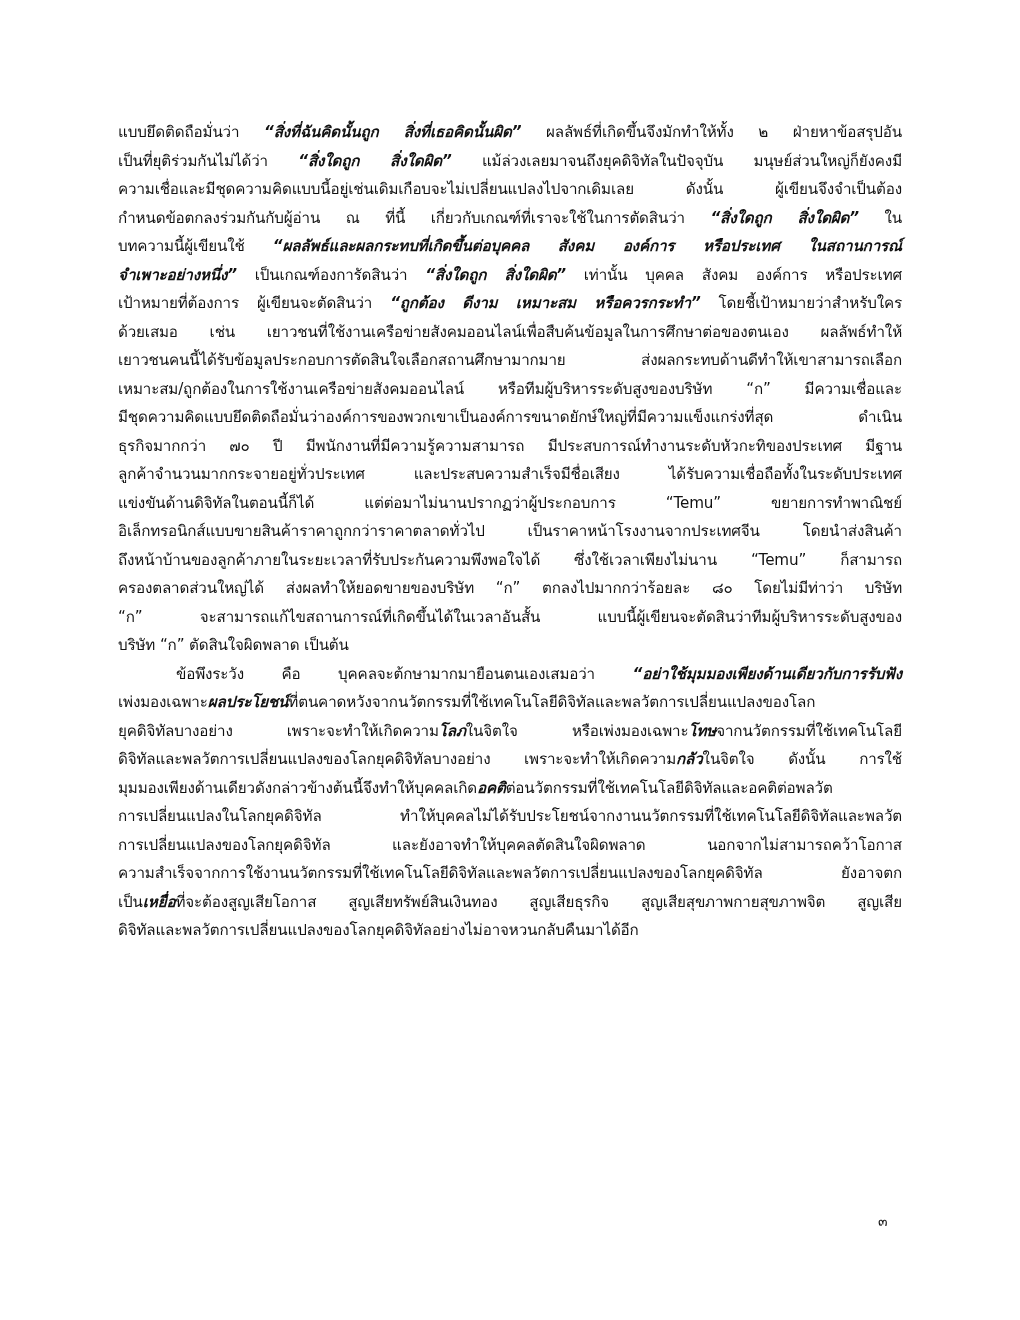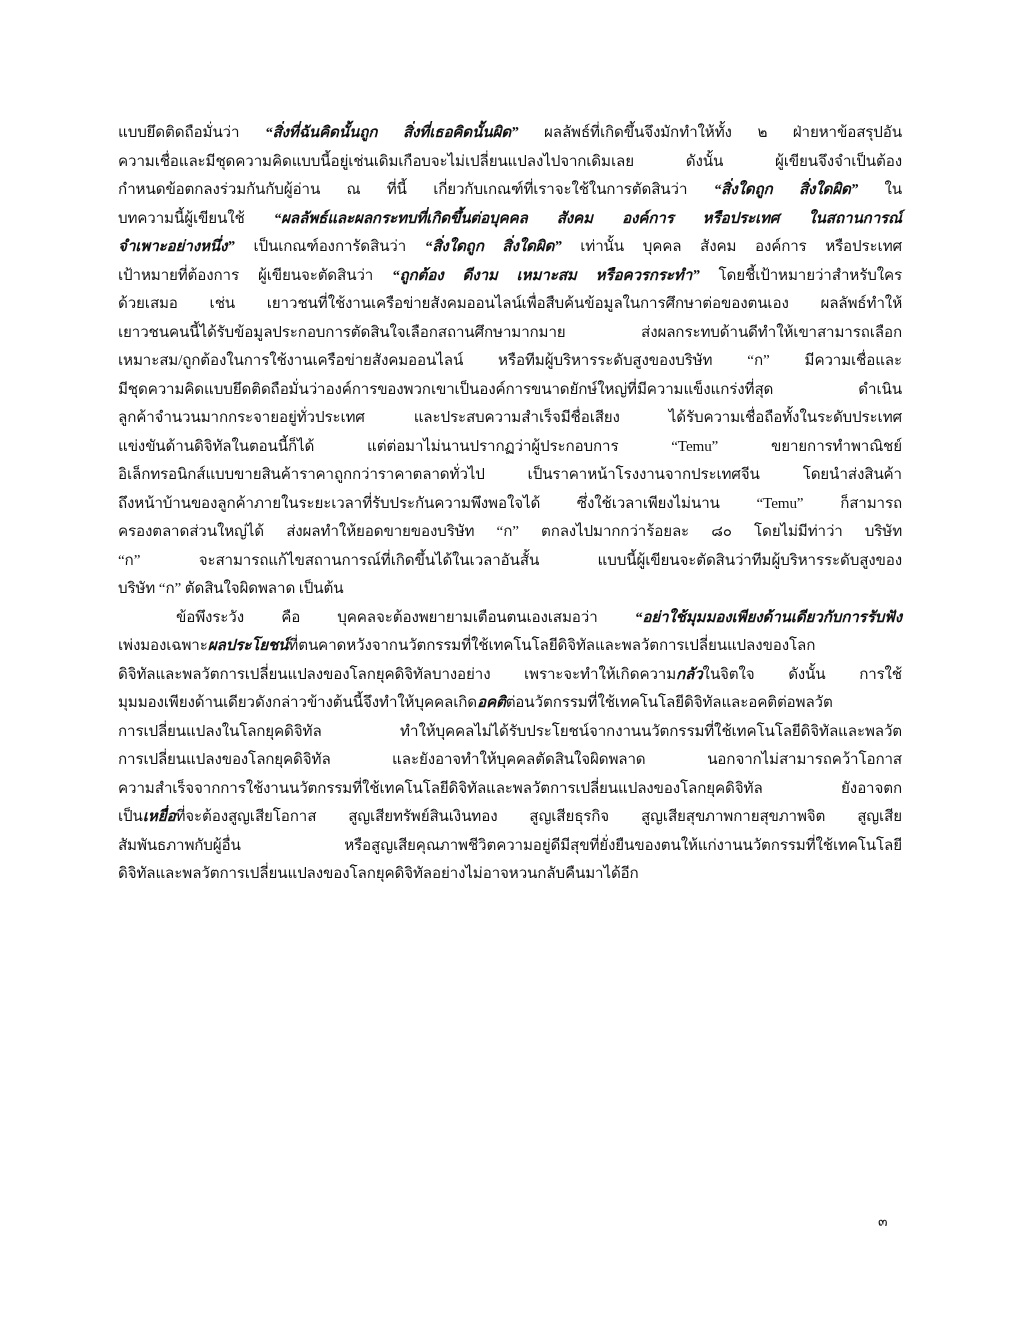--- a/index.html
+++ b/index.html
@@ -3,54 +3,56 @@
 <meta charset="utf-8">
 <style>
   html, body { margin: 0; padding: 0; background: #ffffff; }
   body { width: 1020px; height: 1320px; position: relative; overflow: hidden; }
   .page {
     position: absolute; left: 118px; top: 118px; width: 784px;
     font-family: "DejaVu Sans", "Liberation Sans", sans-serif;
     font-size: 15.2px; line-height: 28.5px; color: #111;
     letter-spacing: -0.15px;
   }
-  .line { display: block; white-space: nowrap; text-align: justify; text-align-last: justify; height: 28.5px; overflow: visible; font-family: Liberation Serif, serif; }
+  .line { display: block; white-space: nowrap; text-align: justify; text-align-last: justify; height: 28.5px; overflow: visible; }
   .line.last { text-align-last: left; }
   .line.indent { padding-left: 58px; }
   .bi { font-weight: bold; font-style: italic; }
   .pagenum {
     position: absolute; left: 878px; top: 1210px;
     font-family: "DejaVu Sans", "Liberation Sans", sans-serif; font-size: 14px; color: #111;
   }
 </style>
 </head>
 <body>
 
 <div class="page" id="body">
     <span class="line"><span>แบบยึดติดถือมั่นว่า </span><span class="bi">“สิ่งที่ฉันคิดนั้นถูก สิ่งที่เธอคิดนั้นผิด”</span><span> ผลลัพธ์ที่เกิดขึ้นจึงมักทำให้ทั้ง ๒ ฝ่ายหาข้อสรุปอัน</span></span>
+    <span class="line"><span>เป็นที่ยุติร่วมกันไม่ได้ว่า </span><span class="bi">“สิ่งใดถูก สิ่งใดผิด”</span><span> แม้ล่วงเลยมาจนถึงยุคดิจิทัลในปัจจุบัน  มนุษย์ส่วนใหญ่ก็ยังคงมี</span></span>
     <span class="line"><span>ความเชื่อและมีชุดความคิดแบบนี้อยู่เช่นเดิมเกือบจะไม่เปลี่ยนแปลงไปจากเดิมเลย  ดังนั้น ผู้เขียนจึงจำเป็นต้อง</span></span>
     <span class="line"><span>กำหนดข้อตกลงร่วมกันกับผู้อ่าน ณ ที่นี้ เกี่ยวกับเกณฑ์ที่เราจะใช้ในการตัดสินว่า </span><span class="bi">“สิ่งใดถูก สิ่งใดผิด”</span><span>  ใน</span></span>
     <span class="line"><span>บทความนี้ผู้เขียนใช้ </span><span class="bi">“ผลลัพธ์และผลกระทบที่เกิดขึ้นต่อบุคคล สังคม องค์การ หรือประเทศ ในสถานการณ์</span></span>
     <span class="line"><span class="bi">จำเพาะอย่างหนึ่ง”</span><span> เป็นเกณฑ์องการัดสินว่า </span><span class="bi">“สิ่งใดถูก สิ่งใดผิด”</span><span> เท่านั้น  บุคคล สังคม องค์การ หรือประเทศ</span></span>
     <span class="line"><span>เป้าหมายที่ต้องการ ผู้เขียนจะตัดสินว่า </span><span class="bi">“ถูกต้อง ดีงาม เหมาะสม หรือควรกระทำ”</span><span> โดยชี้เป้าหมายว่าสำหรับใคร</span></span>
     <span class="line"><span>ด้วยเสมอ  เช่น เยาวชนที่ใช้งานเครือข่ายสังคมออนไลน์เพื่อสืบค้นข้อมูลในการศึกษาต่อของตนเอง ผลลัพธ์ทำให้</span></span>
     <span class="line"><span>เยาวชนคนนี้ได้รับข้อมูลประกอบการตัดสินใจเลือกสถานศึกษามากมาย ส่งผลกระทบด้านดีทำให้เขาสามารถเลือก</span></span>
     <span class="line"><span>เหมาะสม/ถูกต้องในการใช้งานเครือข่ายสังคมออนไลน์  หรือทีมผู้บริหารระดับสูงของบริษัท “ก” มีความเชื่อและ</span></span>
     <span class="line"><span>มีชุดความคิดแบบยึดติดถือมั่นว่าองค์การของพวกเขาเป็นองค์การขนาดยักษ์ใหญ่ที่มีความแข็งแกร่งที่สุด  ดำเนิน</span></span>
+    <span class="line"><span>ธุรกิจมากกว่า ๗๐ ปี มีพนักงานที่มีความรู้ความสามารถ มีประสบการณ์ทำงานระดับหัวกะทิของประเทศ มีฐาน</span></span>
     <span class="line"><span>ลูกค้าจำนวนมากกระจายอยู่ทั่วประเทศ และประสบความสำเร็จมีชื่อเสียง ได้รับความเชื่อถือทั้งในระดับประเทศ</span></span>
     <span class="line"><span>แข่งขันด้านดิจิทัลในตอนนี้ก็ได้  แต่ต่อมาไม่นานปรากฏว่าผู้ประกอบการ “Temu” ขยายการทำพาณิชย์</span></span>
     <span class="line"><span>อิเล็กทรอนิกส์แบบขายสินค้าราคาถูกกว่าราคาตลาดทั่วไป เป็นราคาหน้าโรงงานจากประเทศจีน โดยนำส่งสินค้า</span></span>
     <span class="line"><span>ถึงหน้าบ้านของลูกค้าภายในระยะเวลาที่รับประกันความพึงพอใจได้ ซึ่งใช้เวลาเพียงไม่นาน  “Temu” ก็สามารถ</span></span>
     <span class="line"><span>ครองตลาดส่วนใหญ่ได้ ส่งผลทำให้ยอดขายของบริษัท “ก” ตกลงไปมากกว่าร้อยละ ๘๐ โดยไม่มีท่าว่า บริษัท</span></span>
     <span class="line"><span>“ก” จะสามารถแก้ไขสถานการณ์ที่เกิดขึ้นได้ในเวลาอันสั้น  แบบนี้ผู้เขียนจะตัดสินว่าทีมผู้บริหารระดับสูงของ</span></span>
     <span class="line last"><span>บริษัท “ก” ตัดสินใจผิดพลาด เป็นต้น</span></span>
-    <span class="line indent"><span>ข้อพึงระวัง คือ บุคคลจะต้องพยายามเตือนตนเองเสมอว่า </span><span class="bi">“อย่าใช้มุมมองเพียงด้านเดียวกับการรับฟัง</span></span>
+    <span class="line indent"><span>ข้อพึงระวัง คือ บุคคลจะต้กษามากมายือนตนเองเสมอว่า </span><span class="bi">“อย่าใช้มุมมองเพียงด้านเดียวกับการรับฟัง</span></span>
     <span class="line"><span>เพ่งมองเฉพาะ</span><span class="bi">ผลประโยชน์</span><span>ที่ตนคาดหวังจากนวัตกรรมที่ใช้เทคโนโลยีดิจิทัลและพลวัตการเปลี่ยนแปลงของโลก</span></span>
+    <span class="line"><span>ยุคดิจิทัลบางอย่าง เพราะจะทำให้เกิดความ</span><span class="bi">โลภ</span><span>ในจิตใจ  หรือเพ่งมองเฉพาะ</span><span class="bi">โทษ</span><span>จากนวัตกรรมที่ใช้เทคโนโลยี</span></span>
     <span class="line"><span>ดิจิทัลและพลวัตการเปลี่ยนแปลงของโลกยุคดิจิทัลบางอย่าง เพราะจะทำให้เกิดความ</span><span class="bi">กลัว</span><span>ในจิตใจ  ดังนั้น การใช้</span></span>
     <span class="line"><span>มุมมองเพียงด้านเดียวดังกล่าวข้างต้นนี้จึงทำให้บุคคลเกิด</span><span class="bi">อคติ</span><span>ต่อนวัตกรรมที่ใช้เทคโนโลยีดิจิทัลและอคติต่อพลวัต</span></span>
     <span class="line"><span>การเปลี่ยนแปลงในโลกยุคดิจิทัล ทำให้บุคคลไม่ได้รับประโยชน์จากงานนวัตกรรมที่ใช้เทคโนโลยีดิจิทัลและพลวัต</span></span>
     <span class="line"><span>การเปลี่ยนแปลงของโลกยุคดิจิทัล และยังอาจทำให้บุคคลตัดสินใจผิดพลาด  นอกจากไม่สามารถคว้าโอกาส</span></span>
     <span class="line"><span>ความสำเร็จจากการใช้งานนวัตกรรมที่ใช้เทคโนโลยีดิจิทัลและพลวัตการเปลี่ยนแปลงของโลกยุคดิจิทัล ยังอาจตก</span></span>
     <span class="line"><span>เป็น</span><span class="bi">เหยื่อ</span><span>ที่จะต้องสูญเสียโอกาส สูญเสียทรัพย์สินเงินทอง สูญเสียธุรกิจ สูญเสียสุขภาพกายสุขภาพจิต สูญเสีย</span></span>
-    <span class="line"><span>สัมพันธภาพกับผู้อื่น หรือสูญเสียคุณภาพชีวิตความอยู่ดีมีสุขที่ยั่งยืนของตนให้แก่งานนวัตกรรมที่ใช้เทคโนโลยี</span></span>
     <span class="line last"><span>ดิจิทัลและพลวัตการเปลี่ยนแปลงของโลกยุคดิจิทัลอย่างไม่อาจหวนกลับคืนมาได้อีก</span></span>
   </div>
 <div class="pagenum">๓</div>
 
 </body></html>

